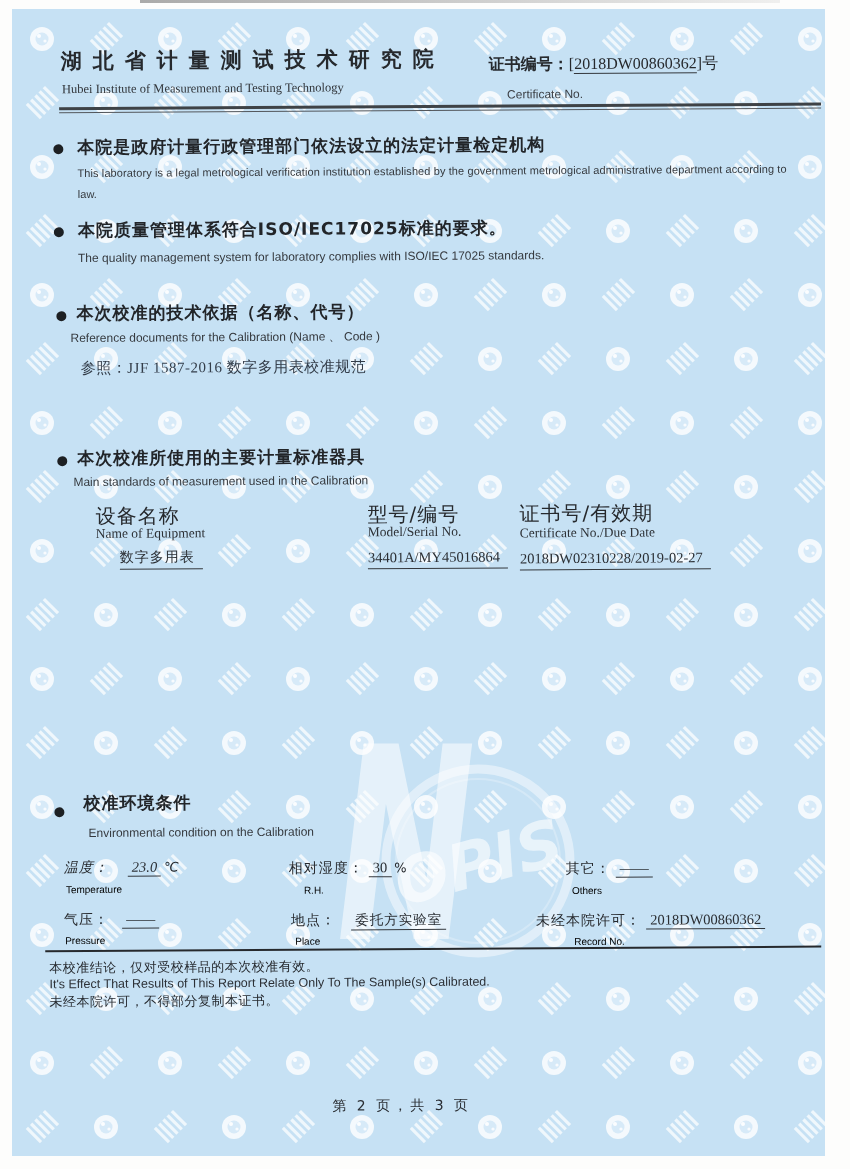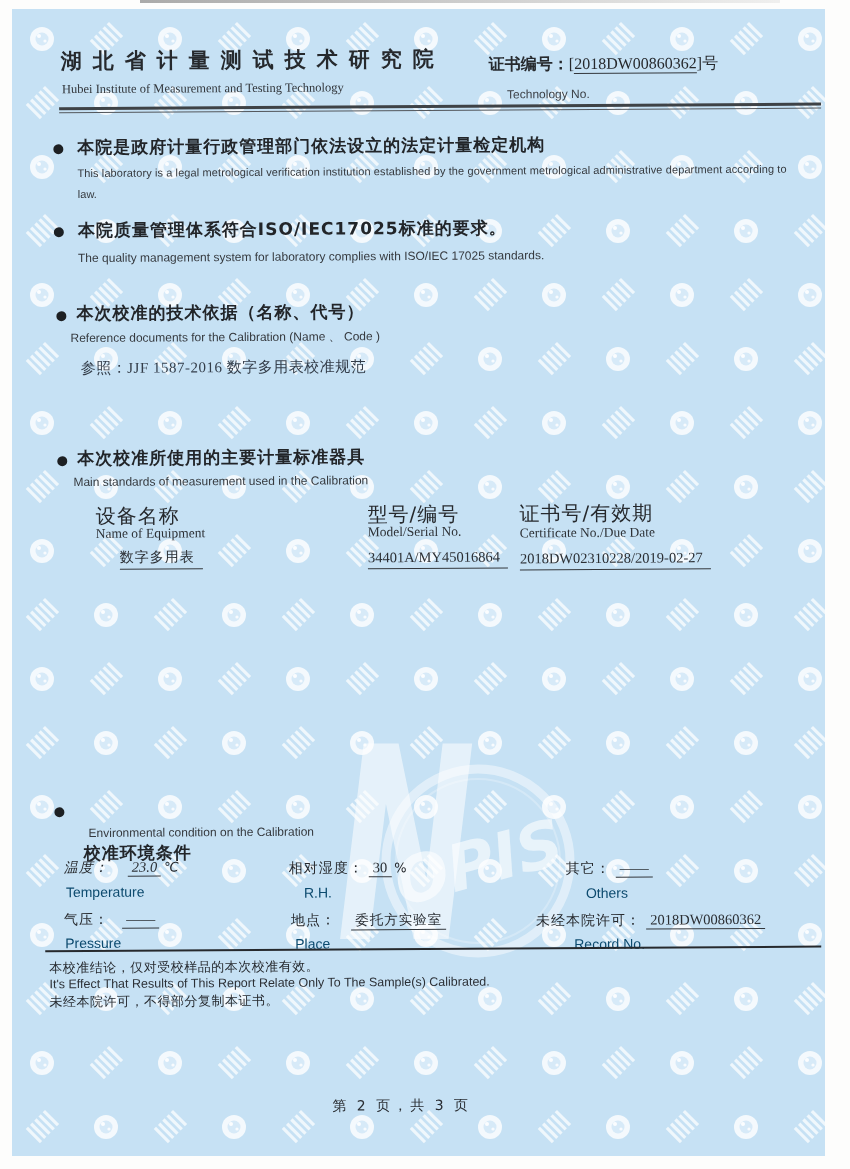--- a/index.html
+++ b/index.html
@@ -37,21 +37,21 @@
   .wrap { white-space:normal; font-size:11px; width:726px; line-height:1.9; letter-spacing:0.1px; }
   .ref-line { font-size:15px; color:#333d49; letter-spacing:0.5px; }
   .ref-line .latin { font-family:"Liberation Serif", serif; }
 
   .tbl-zh { font-size:20px; font-weight:500; letter-spacing:1px; color:#26292d; }
   .tbl-en { font-family:"Liberation Serif", serif; font-size:13.5px; color:#2e3237; }
   .tbl-val { font-family:"Liberation Serif", serif; font-size:14.5px; color:#2b2f34;
     border-bottom:1.3px solid #33373c; padding:0 8px 2px 0; }
 
   .env-zh { font-size:14px; font-weight:500; letter-spacing:1px; color:#26292d; }
-  .env-en { font-family:"Liberation Sans", sans-serif; font-size:14px; color:#0c4a6e; }
+  .env-en { font-family:"Liberation Sans", sans-serif; font-size:10px; color:#000000; }
   .env-val { font-family:"Liberation Serif", serif; font-size:14.5px; color:#2b2f34;
     border-bottom:1.3px solid #33373c; padding:0 4px 1px 4px; }
   .unit { font-size:13px; color:#26292d; margin-left:3px; }
 
   .rule2 { position:absolute; left:31px; top:939px; width:776px; height:0;
     border-top:2.5px solid #26292d; }
   .fn-zh { font-size:13px; color:#272b30; letter-spacing:0.5px; }
   .fn-en { font-family:"Liberation Sans", sans-serif; font-size:12.5px; color:#2c3036; }
 
   .pagefoot { position:absolute; left:0; top:1088px; width:100%; text-align:center;
@@ -109,21 +109,21 @@
     </svg>
 
     <div class="content">
 
       <div class="abs inst-zh" style="left:52px; top:36px;">湖北省计量测试技术研究院</div>
       <div class="abs inst-en" style="left:53px; top:71px;">Hubei Institute of Measurement and Testing Technology</div>
 
       <div class="abs cert-line" style="left:480px; top:46px;">
         <span>证书编号：</span><span class="cert-no">[</span><span class="cert-no" style="border-bottom:1.3px solid #33373c; padding-bottom:1px;">2018DW00860362</span><span class="cert-no">]号</span>
       </div>
-      <div class="abs cert-en" style="left:498px; top:79px;">Technology No.</div>
+      <div class="abs cert-en" style="left:498px; top:79px;">Certificate No.</div>
 
       <div class="rule1"></div>
 
       <div class="abs bullet" style="left:44px; top:133px;"></div>
       <div class="abs sect-zh" style="left:68px; top:125px;">本院是政府计量行政管理部门依法设立的法定计量检定机构</div>
       <div class="abs sect-en wrap" style="left:68px; top:152px;">This laboratory is a legal metrological verification institution established by the government metrological administrative department according to law.</div>
 
       <div class="abs bullet" style="left:44px; top:216px;"></div>
       <div class="abs sect-zh" style="left:68px; top:208px;">本院质量管理体系符合ISO/IEC17025标准的要求。</div>
       <div class="abs sect-en" style="left:68px; top:240px;">The quality management system for laboratory complies with ISO/IEC 17025 standards.</div>
@@ -145,39 +145,39 @@
 
       <div class="abs tbl-en" style="left:84px; top:515px;">Name of Equipment</div>
       <div class="abs tbl-en" style="left:356px; top:515px;">Model/Serial No.</div>
       <div class="abs tbl-en" style="left:508px; top:517px;">Certificate No./Due Date</div>
 
       <div class="abs tbl-val" style="left:84px; top:538px; font-family:'DejaVu Sans',sans-serif; font-size:14px; letter-spacing:1px;margin-left:24px;">数字多用表</div>
       <div class="abs tbl-val" style="left:356px; top:540px;">34401A/MY45016864</div>
       <div class="abs tbl-val" style="left:508px; top:542px;">2018DW02310228/2019-02-27</div>
 
       <div class="abs bullet" style="left:41px; top:796px;"></div>
-      <div class="abs sect-zh" style="left:70px; top:831px;">校准环境条件</div>
+      <div class="abs sect-zh" style="left:70px; top:781px;">校准环境条件</div>
       <div class="abs sect-en" style="left:75px; top:815px;">Environmental condition on the Calibration</div>
 
       <div class="abs" style="left:50px; top:846px;font-style:italic;">
         <span class="env-zh">温度：</span>
         <span class="env-val" style="margin-left:14px;">23.0</span><span class="unit">℃</span>
       </div>
       <div class="abs" style="left:275px; top:848px;">
         <span class="env-zh">相对湿度：</span>
         <span class="env-val">30</span><span class="unit">%</span>
       </div>
       <div class="abs" style="left:552px; top:850px;">
         <span class="env-zh">其它：</span>
         <span class="env-val">——</span>
       </div>
 
       <div class="abs env-en" style="left:52px; top:873px;">Temperature</div>
       <div class="abs env-en" style="left:290px; top:875px;">R.H.</div>
-      <div class="abs env-en" style="left:572px; top:877px;">Others</div>
+      <div class="abs env-en" style="left:558px; top:877px;">Others</div>
 
       <div class="abs" style="left:50px; top:898px;">
         <span class="env-zh">气压：</span>
         <span class="env-val" style="margin-left:8px;">——</span>
       </div>
       <div class="abs" style="left:277px; top:900px;">
         <span class="env-zh">地点：</span>
         <span class="env-val" style="margin-left:10px; font-family:Liberation Mono, monospace; font-size:13.5px; letter-spacing:1px;">委托方实验室</span>
       </div>
       <div class="abs" style="left:522px; top:902px;">

